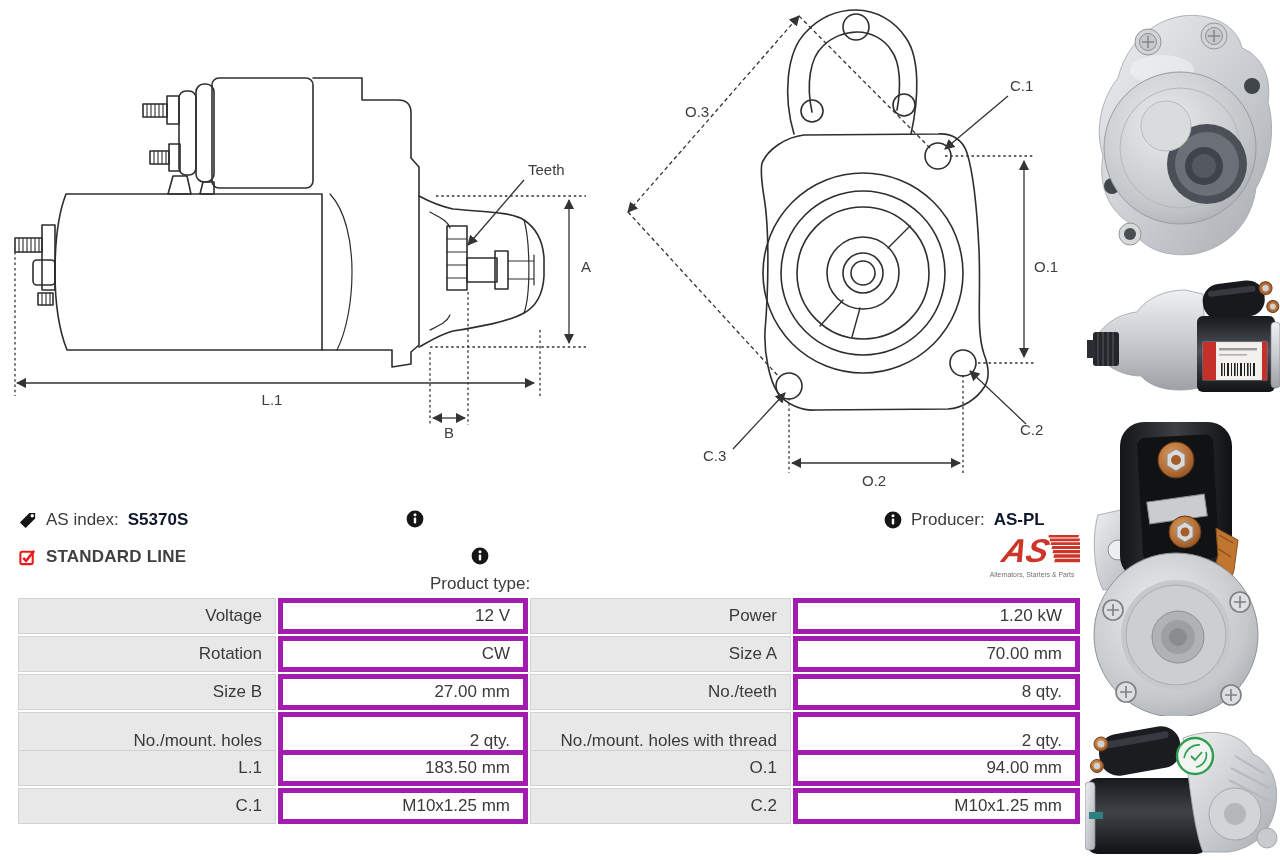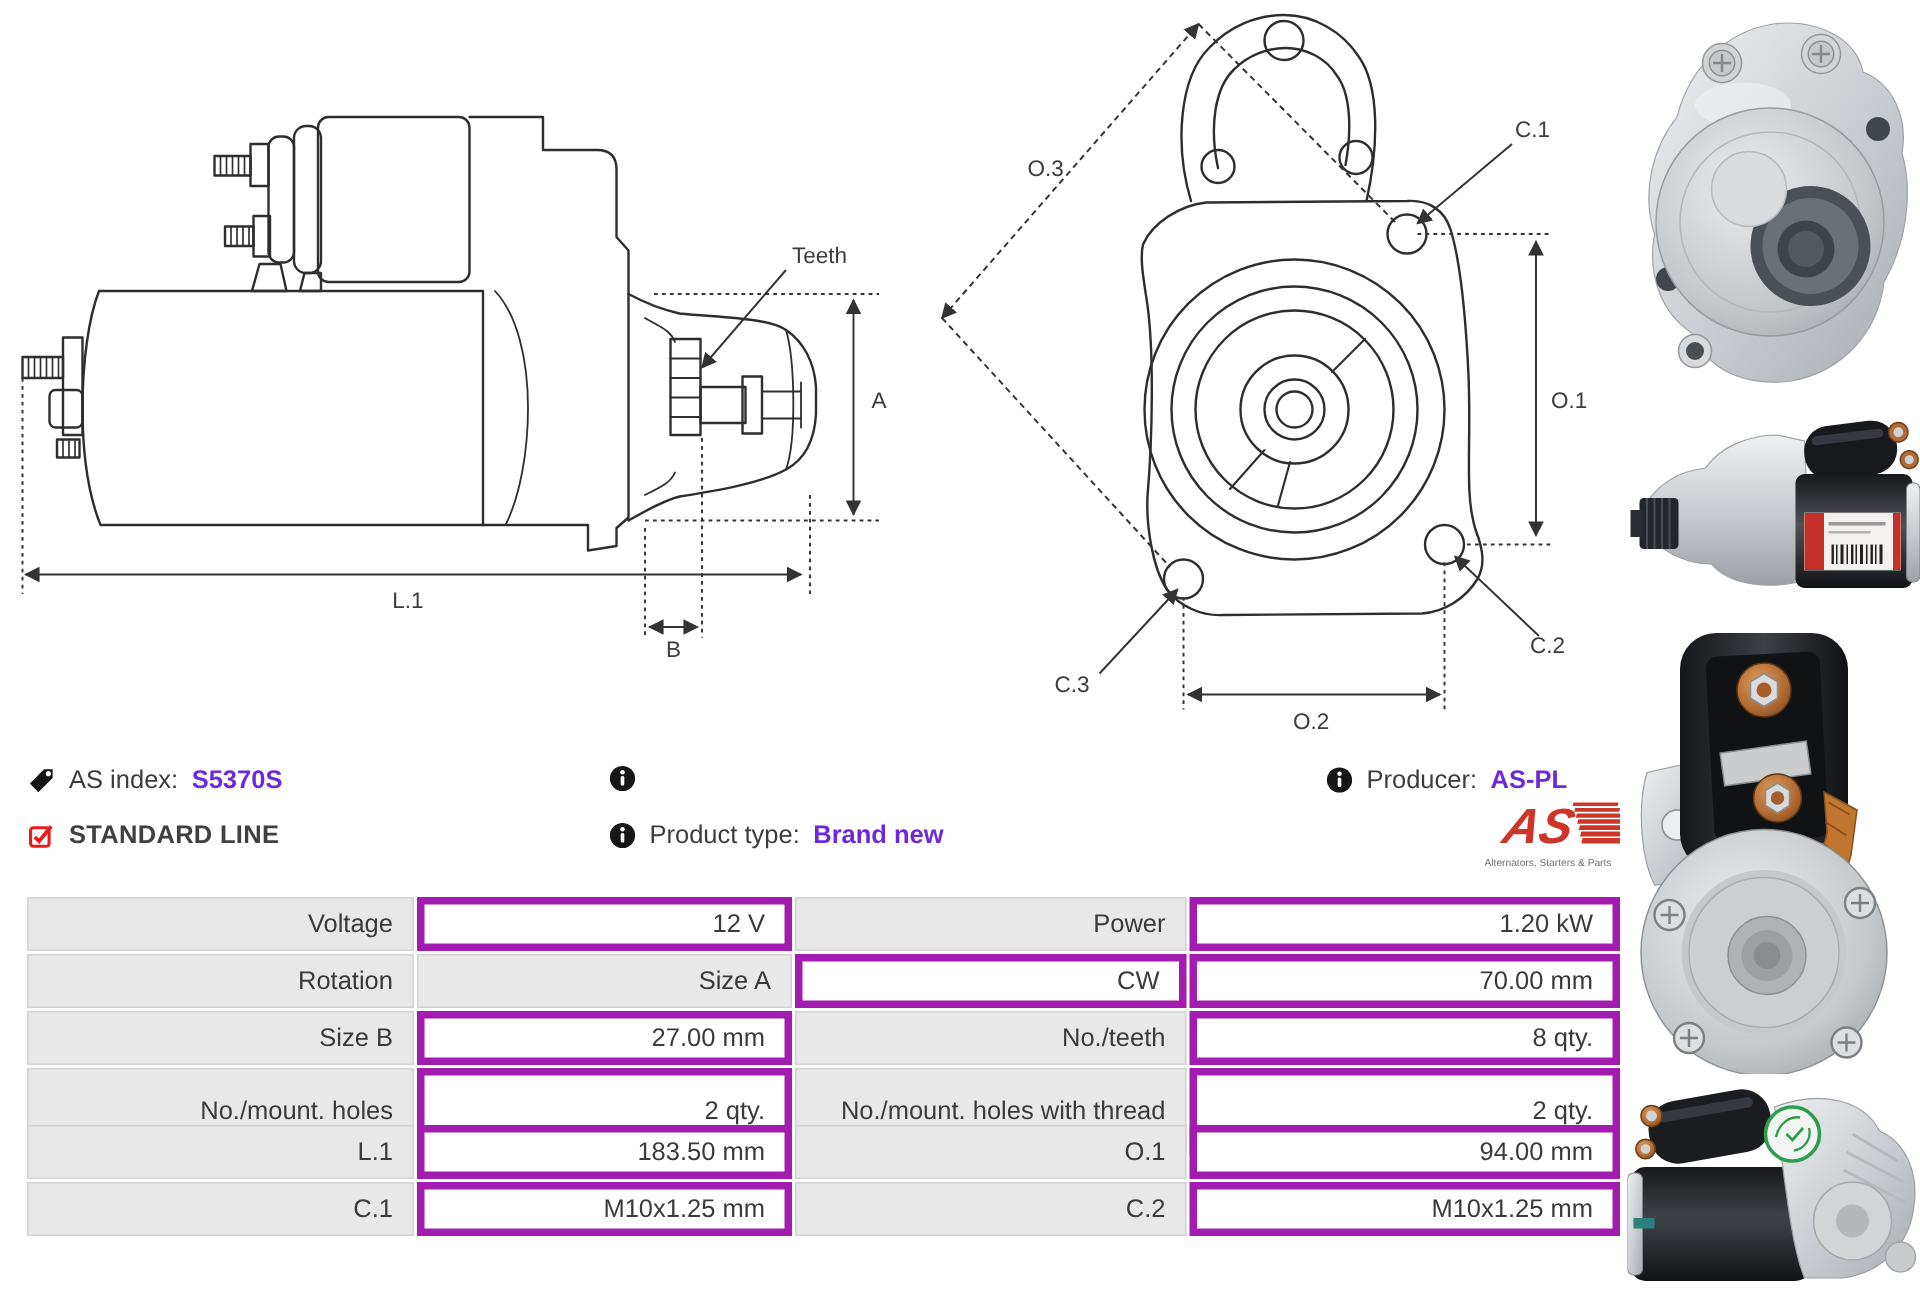--- a/index.html
+++ b/index.html
@@ -6,21 +6,21 @@
   body{font-family:"Liberation Sans",sans-serif;color:#3c3c3c;}
   #page{position:relative;width:1280px;height:860px;background:#fff;overflow:hidden;}
 
   
   .abs{position:absolute;}
   .drawing svg, .photo svg{display:block;}
   .dim-label{font-size:15px;fill:#3d3d3d;font-family:"Liberation Sans",sans-serif;}
 
   
   .info-item{position:absolute;display:flex;align-items:center;gap:9px;font-size:17px;white-space:nowrap;}
-  .info-item .val{font-weight:bold;color:#6d28d9;}
+  .info-item .val{font-weight:bold;color:#0f172a;}
   .info-item .lbl{color:#3c3c3c;}
   .red-line{color:#404040;font-weight:bold;letter-spacing:0.2px;}
   .icon{flex:0 0 auto;display:inline-flex;}
 
   
   .spec-table{position:absolute;left:18px;top:598px;width:942px;
     display:grid;grid-template-columns:258px 250px 261px 287px;
     grid-auto-rows:36px;row-gap:2px;column-gap:2px;}
   .spec-table .cell{display:flex;align-items:center;justify-content:flex-end;
     text-align:right;padding:2px 13px 2px 8px;font-size:17px;line-height:1.25;box-sizing:border-box;}
@@ -346,21 +346,21 @@
   <div class="info-item" style="left:406px;top:510px;">
     <span class="icon">
       <svg width="18" height="18" viewBox="0 0 18 18">
           <circle cx="9" cy="9" r="8.4" fill="#161616"></circle>
           <rect x="7.8" y="7.4" width="2.4" height="6.2" rx="1" fill="#fff"></rect>
           <circle cx="9" cy="4.8" r="1.5" fill="#fff"></circle>
         </svg>
     </span>
   </div>
 
-  <div class="info-item" style="left:406px;top:547px;">
+  <div class="info-item" style="left:430px;top:547px;flex-direction:column;">
     <span class="icon">
       <svg width="18" height="18" viewBox="0 0 18 18">
           <circle cx="9" cy="9" r="8.4" fill="#161616"></circle>
           <rect x="7.8" y="7.4" width="2.4" height="6.2" rx="1" fill="#fff"></rect>
           <circle cx="9" cy="4.8" r="1.5" fill="#fff"></circle>
         </svg>
     </span>
     <span class="lbl">Product type:</span>
     <span class="val">Brand new</span>
   </div>
@@ -396,22 +396,22 @@
   </div>
 
   <div class="spec-table">
 
     <div class="cell lab">Voltage</div>
     <div class="cell val">12 V</div>
     <div class="cell lab">Power</div>
     <div class="cell val">1.20 kW</div>
 
     <div class="cell lab">Rotation</div>
+    <div class="cell val">CW</div>
     <div class="cell lab">Size A</div>
-    <div class="cell val">CW</div>
     <div class="cell val">70.00 mm</div>
 
     <div class="cell lab">Size B</div>
     <div class="cell val">27.00 mm</div>
     <div class="cell lab">No./teeth</div>
     <div class="cell val">8 qty.</div>
 
     <div class="cell lab row-tall">No./mount. holes</div>
     <div class="cell val row-tall">2 qty.</div>
     <div class="cell lab row-tall">No./mount. holes with thread</div>

